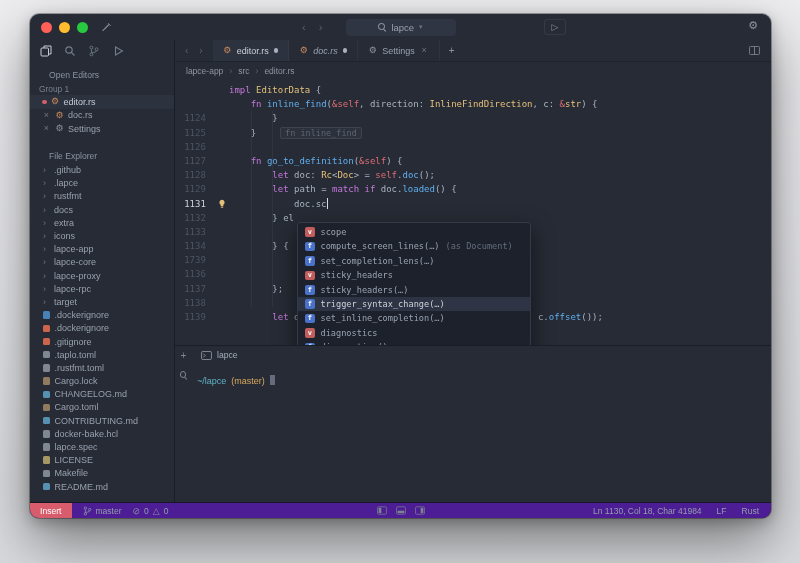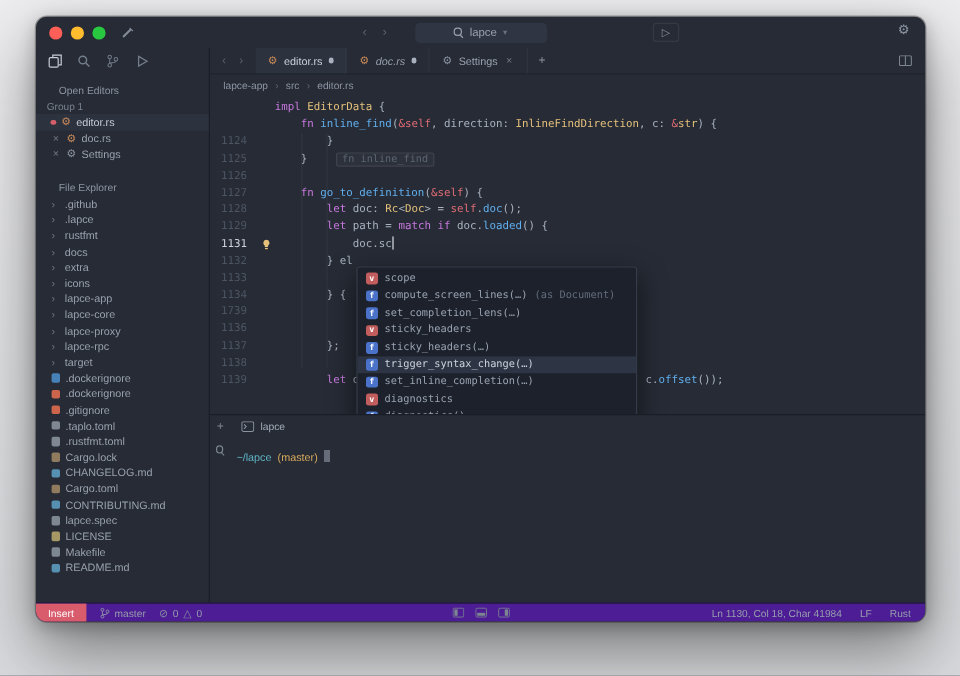--- a/index.html
+++ b/index.html
@@ -252,20 +252,24 @@
               <span class="fic" style="background:#5d9cc0"></span>
               <span class="lbl">CHANGELOG.md</span>
             </div>
             <div class="tree-row">
               <span class="fic" style="background:#9d8463"></span>
               <span class="lbl">Cargo.toml</span>
             </div>
             <div class="tree-row">
               <span class="fic" style="background:#5d9cc0"></span>
               <span class="lbl">CONTRIBUTING.md</span>
+            </div>
+            <div class="tree-row">
+              <span class="fic" style="background:#8a919d"></span>
+              <span class="lbl">docker-bake.hcl</span>
             </div>
             <div class="tree-row">
               <span class="fic" style="background:#8a919d"></span>
               <span class="lbl">lapce.spec</span>
             </div>
             <div class="tree-row">
               <span class="fic" style="background:#b5a46a"></span>
               <span class="lbl">LICENSE</span>
             </div>
             <div class="tree-row">

